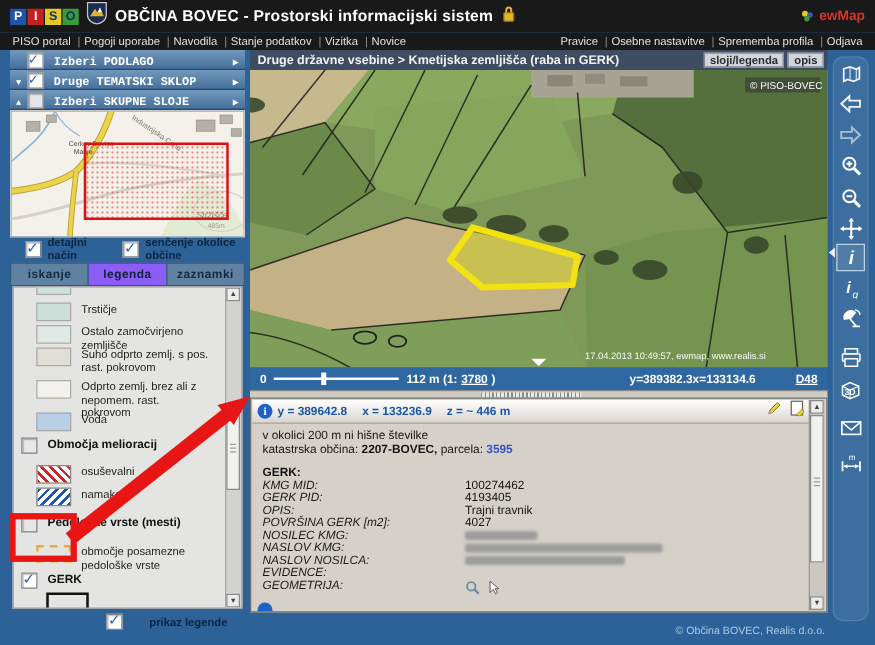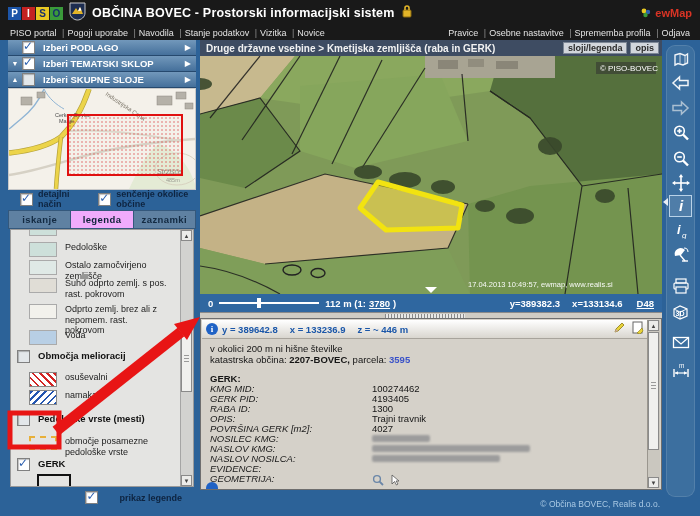--- a/index.html
+++ b/index.html
@@ -20,39 +20,39 @@
   .menubar{position:absolute;left:0;top:26px;width:700px;height:14px;background:#191919;
            display:flex;justify-content:space-between;align-items:center;padding:0 10px;box-sizing:border-box;
            font-size:9px;color:#e3e3e3;}
   .menu{display:flex;}
   .menu span{cursor:pointer;white-space:nowrap;}
   .menu span:not(:last-child)::after{content:" | ";color:#8d8d8d;margin:0 3px;}
 
   
   .sidebar{position:absolute;left:8px;top:40px;width:188px;height:476px;}
   .acc{height:15px;background:linear-gradient(#7298bb,#45709b);border-bottom:1px solid #26496e;
-       display:flex;align-items:center;color:#fff;font-weight:bold;font-size:9.5px;cursor:pointer;}
+       display:flex;align-items:flex-end;color:#fff;font-weight:bold;font-size:9.5px;cursor:pointer;font-family:Liberation Mono, monospace;}
   .acc .tri{width:14px;text-align:center;font-size:7px;}
   .acc .arr{margin-left:auto;margin-right:5px;font-size:8px;}
   .cb{width:11px;height:11px;background:#fff;border:1px solid #808080;position:relative;flex:0 0 auto;
       box-shadow:inset 1px 1px 1px rgba(0,0,0,.25);}
   .cb.checked::after{content:"\2713";position:absolute;left:0px;top:-3px;color:#2b5fae;font-size:12px;font-weight:bold;}
   .cb.dim{background:#e3e7ea;}
   .acc .cb{margin-right:8px;}
   .acc:first-child .cb{margin-left:14px;}
 
   .overviewmap{position:absolute;left:0;top:48px;width:188px;height:102px;border:1px solid #c9c9c9;box-sizing:border-box;}
   .optrow{position:absolute;left:0;top:152px;width:188px;height:14px;display:flex;align-items:center;
           color:#0e2440;font-size:9px;font-weight:bold;}
   .optrow .cb{margin:0 5px 0 12px;}
   .tabs{position:absolute;left:0;top:170px;width:188px;height:19px;display:flex;}
   .tab{flex:1;background:#5f81a2;border:1px solid #34587c;border-right:none;color:#132a42;font-weight:bold;
        font-size:9.5px;display:flex;align-items:center;justify-content:center;cursor:pointer;letter-spacing:.4px;}
   .tab:last-child{border-right:1px solid #34587c;}
-  .tab.active{background:#f0abfc;color:#0d2238;}
+  .tab.active{background:#8b5cf6;color:#0d2238;}
 
   .legendpanel{position:absolute;left:2px;top:189px;width:184px;height:258px;background:#e4e4e2;
                border:1px solid #9a9a9a;box-sizing:border-box;overflow:hidden;}
   .lrow{position:absolute;display:flex;align-items:flex-start;font-size:9px;color:#222;}
   .lrow .lbl{margin-left:8px;line-height:10.5px;max-width:104px;}
   .lrow .lblb{margin-left:8px;font-weight:bold;font-size:9.5px;color:#111;}
   .sw{width:26px;height:13px;border:1px solid #aaa;flex:0 0 auto;}
   .sw.hatch-red{background:repeating-linear-gradient(45deg,#d22424 0 2px,#fff 2px 5px);border-color:#888;}
   .sw.hatch-blue{background:repeating-linear-gradient(-45deg,#2355b0 0 2px,#fff 2px 5px);border-color:#888;}
   .sw.dashed{background:transparent;border:2px dashed #e8b03a;width:24px;height:10px;}
@@ -169,21 +169,21 @@
   <div class="sidebar">
 
     <div class="acc">
       <span class="cb checked" style="margin-left:14px"></span>
       <span>Izberi PODLAGO</span>
       <span class="arr">▶</span>
     </div>
     <div class="acc">
       <span class="tri">▼</span>
       <span class="cb checked"></span>
-      <span>Izberi TEMATSKI SKLOP</span>
+      <span>Druge TEMATSKI SKLOP</span>
       <span class="arr">▶</span>
     </div>
     <div class="acc">
       <span class="tri">▲</span>
       <span class="cb dim"></span>
       <span>Izberi SKUPNE SLOJE</span>
       <span class="arr">▶</span>
     </div>
 
     <div class="overviewmap">
@@ -230,21 +230,21 @@
       <div class="tab active">legenda</div>
       <div class="tab">zaznamki</div>
     </div>
 
     <div class="legendpanel">
       <div class="lrow" style="left:18px;top:-9px">
         <span class="sw" style="background:#cde0da"></span>
       </div>
       <div class="lrow" style="left:18px;top:12px">
         <span class="sw" style="background:#cde0da"></span>
-        <span class="lbl">Pedološke</span>
+        <span class="lbl">Trstičje</span>
       </div>
       <div class="lrow" style="left:18px;top:30px">
         <span class="sw" style="background:#dfe9e6"></span>
         <span class="lbl">Ostalo zamočvirjeno zemljišče</span>
       </div>
       <div class="lrow" style="left:18px;top:48px">
         <span class="sw" style="background:#e0ddd6"></span>
         <span class="lbl">Suho odprto zemlj. s pos. rast. pokrovom</span>
       </div>
       <div class="lrow" style="left:18px;top:74px">
@@ -363,22 +363,22 @@
     <div class="scalerow">
       <span>0</span>
       <span style="position:relative;width:100px;height:10px;margin:0 6px">
         <span style="position:absolute;left:0;right:0;top:4px;height:2px;background:#fff"></span>
         <span style="position:absolute;left:38px;top:0;width:4px;height:10px;background:#fff"></span>
       </span>
       <span>112 m (1:</span>
       <span class="link" style="margin:0 3px">3780</span>
       <span>)</span>
       <span style="margin-left:auto">y=389382.3</span>
-      <span style="margin-left:12px">x=133134.6</span>
-      <span class="link" style="margin-left:14px">D48</span>
+      <span style="margin-left:0">x=133134.6</span>
+      <span class="link" style="margin-left:32px">D48</span>
     </div>
 
     <div class="splitter">
         <div class="grip"></div>
       </div>
 
     <div class="infopanel">
       <div class="infohdr">
         <span class="iicon">i</span>
         <span class="icoord">y = 389642.8</span>
@@ -404,21 +404,20 @@
         <div class="iline">
           <span>katastrska občina:</span>
           <b>2207-BOVEC,</b>
           <span>parcela:</span>
           <span class="linkblue">3595</span>
         </div>
         <div class="iline" style="height:8px"></div>
         <div class="iline" style="font-weight:bold">GERK:</div>
         <div class="irow"><span class="lab">KMG MID:</span><span class="val">100274462</span></div>
         <div class="irow"><span class="lab">GERK PID:</span><span class="val">4193405</span></div>
-        <div class="irow"><span class="lab">RABA ID:</span><span class="val">1300</span></div>
         <div class="irow"><span class="lab">OPIS:</span><span class="val">Trajni travnik</span></div>
         <div class="irow"><span class="lab">POVRŠINA GERK [m2]:</span><span class="val">4027</span></div>
         <div class="irow"><span class="lab">NOSILEC KMG:</span><span class="redact" style="width:58px"></span></div>
         <div class="irow"><span class="lab">NASLOV KMG:</span><span class="redact" style="width:158px"></span></div>
         <div class="irow"><span class="lab">NASLOV NOSILCA:</span><span class="redact" style="width:128px"></span></div>
         <div class="irow"><span class="lab">EVIDENCE:</span></div>
         <div class="irow" style="height:14px">
           <span class="lab">GEOMETRIJA:</span>
           <span class="val" style="display:flex;gap:6px">
             <span>

